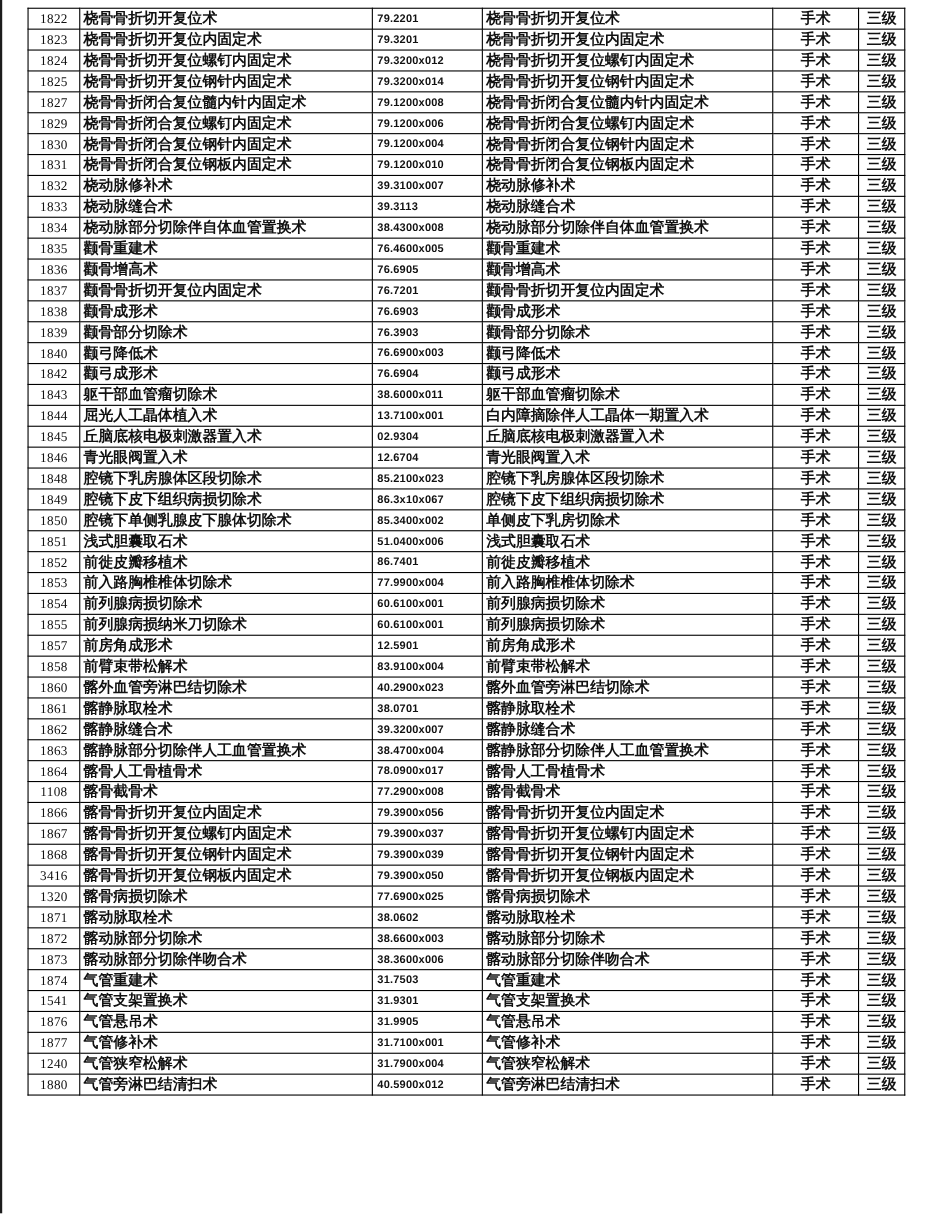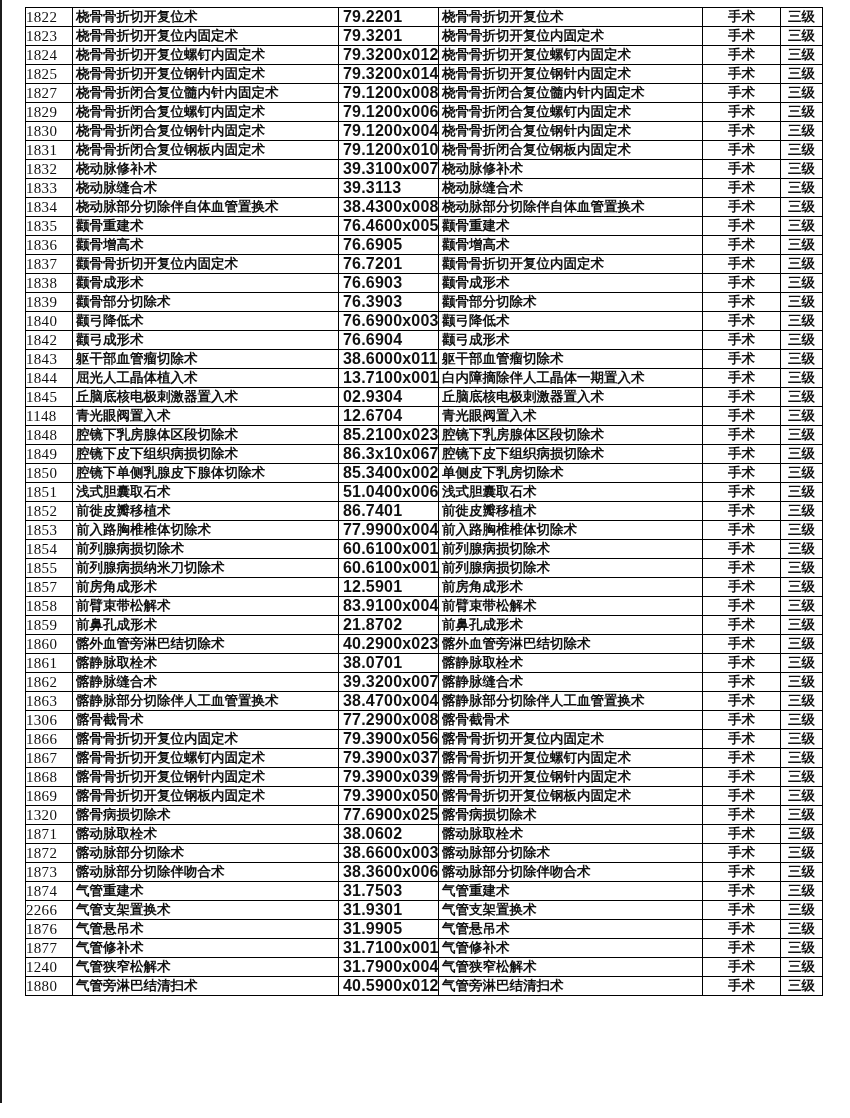--- a/index.html
+++ b/index.html
@@ -34,36 +34,37 @@
   }
   .procedure-table td {
     border: 1px solid #000000;
     height: 17.58px;
     padding: 0;
     vertical-align: middle;
     overflow: hidden;
     white-space: nowrap;
   }
   .c-num {
+    text-align: center;
     font-family: "Liberation Serif", "DejaVu Serif", serif;
-    font-size: 15px;
+    font-size: 12px;
     letter-spacing: 0.3px;
   }
   .c-name {
     text-align: left;
     padding-left: 3px !important;
     font-family: "Liberation Serif", "DejaVu Serif", serif;
     font-size: 13.5px;
     font-weight: 600;
   }
   .c-code {
     text-align: left;
     padding-left: 4px !important;
     font-family: "Liberation Sans", "DejaVu Sans", sans-serif;
-    font-size: 16px;
+    font-size: 10px;
     font-weight: 700;
     letter-spacing: 0.2px;
   }
   .c-cat, .c-lvl {
     text-align: center;
     font-family: "Liberation Serif", "DejaVu Serif", serif;
     font-size: 13.5px;
     font-weight: 600;
   }
 </style>
@@ -244,21 +245,21 @@
       </tr>
       <tr>
         <td class="c-num">1845</td>
         <td class="c-name">丘脑底核电极刺激器置入术</td>
         <td class="c-code">02.9304</td>
         <td class="c-name">丘脑底核电极刺激器置入术</td>
         <td class="c-cat">手术</td>
         <td class="c-lvl">三级</td>
       </tr>
       <tr>
-        <td class="c-num">1148</td>
+        <td class="c-num">1846</td>
         <td class="c-name">青光眼阀置入术</td>
         <td class="c-code">12.6704</td>
         <td class="c-name">青光眼阀置入术</td>
         <td class="c-cat">手术</td>
         <td class="c-lvl">三级</td>
       </tr>
       <tr>
         <td class="c-num">1848</td>
         <td class="c-name">腔镜下乳房腺体区段切除术</td>
         <td class="c-code">85.2100x023</td>
@@ -332,28 +333,20 @@
       </tr>
       <tr>
         <td class="c-num">1858</td>
         <td class="c-name">前臂束带松解术</td>
         <td class="c-code">83.9100x004</td>
         <td class="c-name">前臂束带松解术</td>
         <td class="c-cat">手术</td>
         <td class="c-lvl">三级</td>
       </tr>
       <tr>
-        <td class="c-num">1859</td>
-        <td class="c-name">前鼻孔成形术</td>
-        <td class="c-code">21.8702</td>
-        <td class="c-name">前鼻孔成形术</td>
-        <td class="c-cat">手术</td>
-        <td class="c-lvl">三级</td>
-      </tr>
-      <tr>
         <td class="c-num">1860</td>
         <td class="c-name">髂外血管旁淋巴结切除术</td>
         <td class="c-code">40.2900x023</td>
         <td class="c-name">髂外血管旁淋巴结切除术</td>
         <td class="c-cat">手术</td>
         <td class="c-lvl">三级</td>
       </tr>
       <tr>
         <td class="c-num">1861</td>
         <td class="c-name">髂静脉取栓术</td>
@@ -372,21 +365,29 @@
       </tr>
       <tr>
         <td class="c-num">1863</td>
         <td class="c-name">髂静脉部分切除伴人工血管置换术</td>
         <td class="c-code">38.4700x004</td>
         <td class="c-name">髂静脉部分切除伴人工血管置换术</td>
         <td class="c-cat">手术</td>
         <td class="c-lvl">三级</td>
       </tr>
       <tr>
-        <td class="c-num">1306</td>
+        <td class="c-num">1864</td>
+        <td class="c-name">髂骨人工骨植骨术</td>
+        <td class="c-code">78.0900x017</td>
+        <td class="c-name">髂骨人工骨植骨术</td>
+        <td class="c-cat">手术</td>
+        <td class="c-lvl">三级</td>
+      </tr>
+      <tr>
+        <td class="c-num">1108</td>
         <td class="c-name">髂骨截骨术</td>
         <td class="c-code">77.2900x008</td>
         <td class="c-name">髂骨截骨术</td>
         <td class="c-cat">手术</td>
         <td class="c-lvl">三级</td>
       </tr>
       <tr>
         <td class="c-num">1866</td>
         <td class="c-name">髂骨骨折切开复位内固定术</td>
         <td class="c-code">79.3900x056</td>
@@ -404,21 +405,21 @@
       </tr>
       <tr>
         <td class="c-num">1868</td>
         <td class="c-name">髂骨骨折切开复位钢针内固定术</td>
         <td class="c-code">79.3900x039</td>
         <td class="c-name">髂骨骨折切开复位钢针内固定术</td>
         <td class="c-cat">手术</td>
         <td class="c-lvl">三级</td>
       </tr>
       <tr>
-        <td class="c-num">1869</td>
+        <td class="c-num">3416</td>
         <td class="c-name">髂骨骨折切开复位钢板内固定术</td>
         <td class="c-code">79.3900x050</td>
         <td class="c-name">髂骨骨折切开复位钢板内固定术</td>
         <td class="c-cat">手术</td>
         <td class="c-lvl">三级</td>
       </tr>
       <tr>
         <td class="c-num">1320</td>
         <td class="c-name">髂骨病损切除术</td>
         <td class="c-code">77.6900x025</td>
@@ -452,21 +453,21 @@
       </tr>
       <tr>
         <td class="c-num">1874</td>
         <td class="c-name">气管重建术</td>
         <td class="c-code">31.7503</td>
         <td class="c-name">气管重建术</td>
         <td class="c-cat">手术</td>
         <td class="c-lvl">三级</td>
       </tr>
       <tr>
-        <td class="c-num">2266</td>
+        <td class="c-num">1541</td>
         <td class="c-name">气管支架置换术</td>
         <td class="c-code">31.9301</td>
         <td class="c-name">气管支架置换术</td>
         <td class="c-cat">手术</td>
         <td class="c-lvl">三级</td>
       </tr>
       <tr>
         <td class="c-num">1876</td>
         <td class="c-name">气管悬吊术</td>
         <td class="c-code">31.9905</td>

